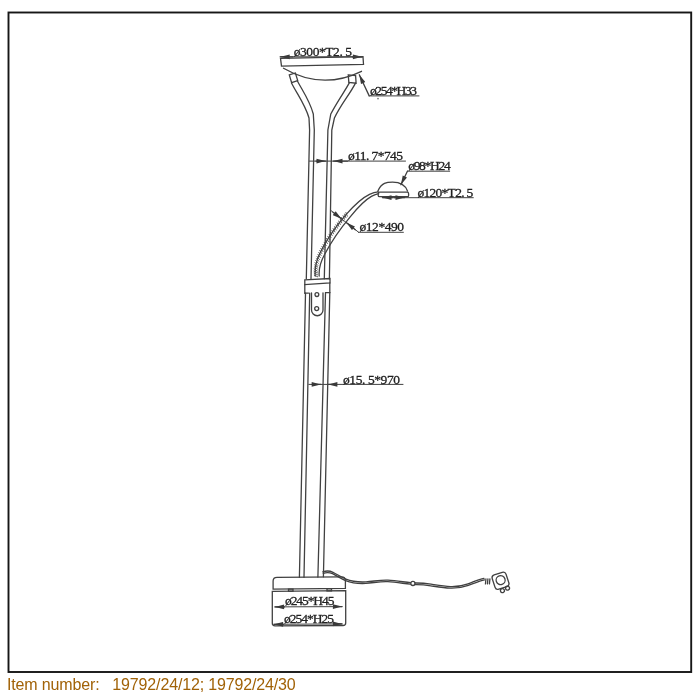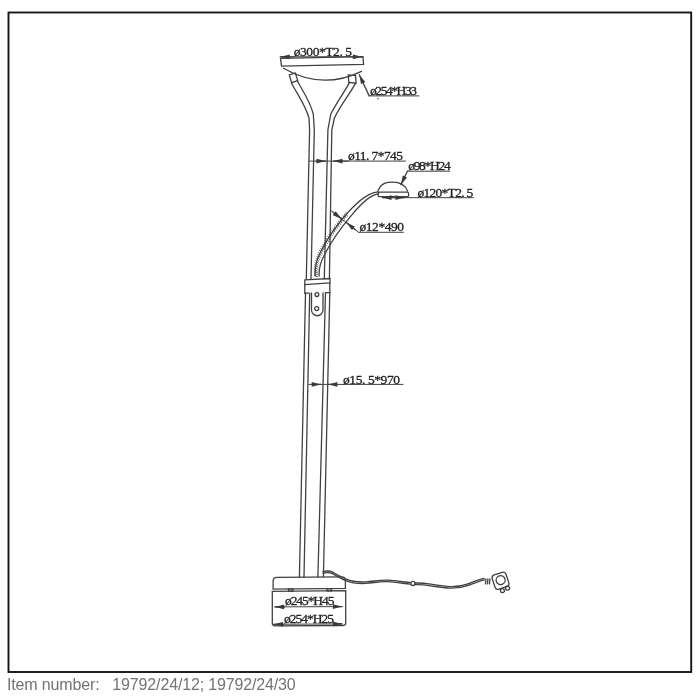--- a/index.html
+++ b/index.html
@@ -1,17 +1,17 @@
 <!DOCTYPE html>
 <html><head>
 <meta charset="utf-8">
 <style>
   html,body{margin:0;padding:0;background:#ffffff;width:700px;height:700px;overflow:hidden;}
   .caption{position:absolute;left:7px;top:675.5px;font-family:"Liberation Sans",sans-serif;
-           font-size:16px;letter-spacing:-0.15px;color:#737373;white-space:pre;}
+           font-size:16px;letter-spacing:-0.15px;color:#a16207;white-space:pre;}
 </style>
 </head>
 <body>
 <svg width="700" height="700" viewBox="0 0 700 700" xmlns="http://www.w3.org/2000/svg" style="position:absolute;left:0;top:0;filter:blur(0.38px)">
   <defs>
     <marker id="ah" viewBox="0 0 10 6" refX="10" refY="3" markerWidth="7.8" markerHeight="4.2" orient="auto">
       <path d="M10,3 L0,0.4 L0,5.6 Z" fill="#393939"></path>
     </marker>
   </defs>
   <rect x="8.5" y="12.5" width="682.7" height="659.5" fill="none" stroke="#161616" stroke-width="1.9"></rect>

